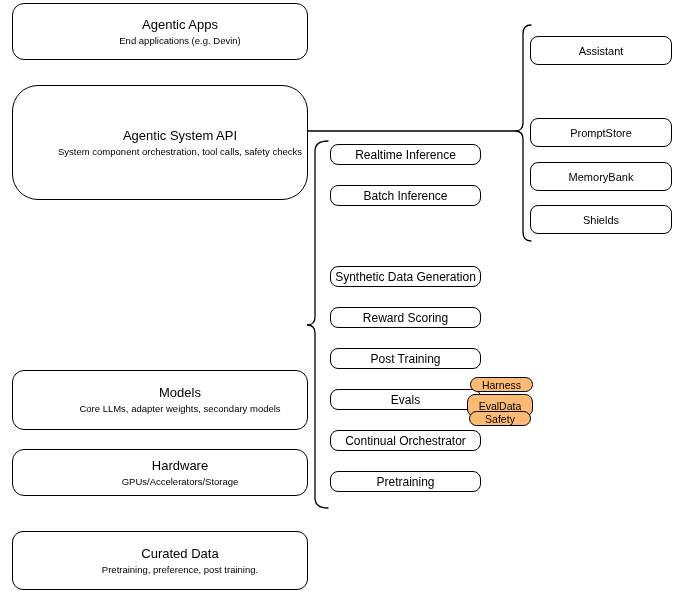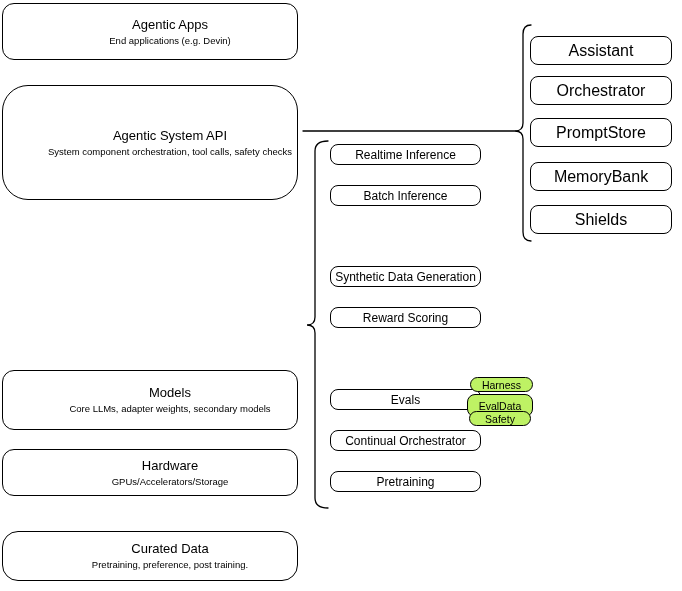--- a/index.html
+++ b/index.html
@@ -27,36 +27,36 @@
     background: #ffffff;
     border: 1.3px solid #000000;
     display: flex;
     flex-direction: column;
     align-items: center;
     justify-content: center;
     text-align: center;
     z-index: 2;
   }
 
-  .lbox { left: 2px; width: 296px; padding-left: 40px; }
+  .lbox { left: 12px; width: 296px; padding-left: 40px; }
   .lbox .title { font-size: 13px; line-height: 15px; }
   .lbox .subtitle { font-size: 9.5px; line-height: 13px; margin-top: 2px; }
 
   .mbox {
     left: 330px; width: 151px; height: 21px;
     border-radius: 8px; font-size: 12px;
   }
   .rbox {
     left: 530px; width: 142px; height: 29px;
-    border-radius: 8px; font-size: 16px;
+    border-radius: 8px; font-size: 11px;
   }
 
   .pill {
     position: absolute;
-    background: #bef264;
+    background: #fdba74;
     border: 1.2px solid #000000;
     border-radius: 8px;
     font-size: 10.5px;
     display: flex;
     align-items: center;
     justify-content: center;
     z-index: 3;
   }
 </style>
 </head>
@@ -84,36 +84,39 @@
   <div class="node lbox" style="top:370px;height:60px;border-radius:12px">
     <div class="title">Models</div>
     <div class="subtitle">Core LLMs, adapter weights, secondary models</div>
   </div>
 
   <div class="node lbox" style="top:449px;height:47px;border-radius:12px">
     <div class="title">Hardware</div>
     <div class="subtitle">GPUs/Accelerators/Storage</div>
   </div>
 
-  <div class="node lbox" style="top:531px;height:50px;border-radius:16px">
+  <div class="node lbox" style="top:531px;height:59px;border-radius:11px">
     <div class="title">Curated Data</div>
     <div class="subtitle">Pretraining, preference, post training.</div>
   </div>
 
   <div class="node mbox" style="top:144px">
     <span>Realtime Inference</span>
   </div>
   <div class="node mbox" style="top:185px">
     <span>Batch Inference</span>
   </div>
   <div class="node mbox" style="top:266px">
     <span>Synthetic Data Generation</span>
   </div>
   <div class="node mbox" style="top:307px">
     <span>Reward Scoring</span>
+  </div>
+  <div class="node mbox" style="top:348px">
+    <span>Post Training</span>
   </div>
   <div class="node mbox" style="top:389px">
     <span>Evals</span>
   </div>
   <div class="node mbox" style="top:430px">
     <span>Continual Orchestrator</span>
   </div>
   <div class="node mbox" style="top:471px">
     <span>Pretraining</span>
   </div>
@@ -124,23 +127,20 @@
   <div class="pill" style="left:467px;top:394px;width:66px;height:23px">
     <span>EvalData</span>
   </div>
   <div class="pill" style="left:469px;top:411px;width:62px;height:15px">
     <span>Safety</span>
   </div>
 
   <div class="node rbox" style="top:36px">
     <span>Assistant</span>
   </div>
-  <div class="node rbox" style="top:76px">
-    <span>Orchestrator</span>
-  </div>
   <div class="node rbox" style="top:118px">
     <span>PromptStore</span>
   </div>
   <div class="node rbox" style="top:162px">
     <span>MemoryBank</span>
   </div>
   <div class="node rbox" style="top:205px">
     <span>Shields</span>
   </div>
 

